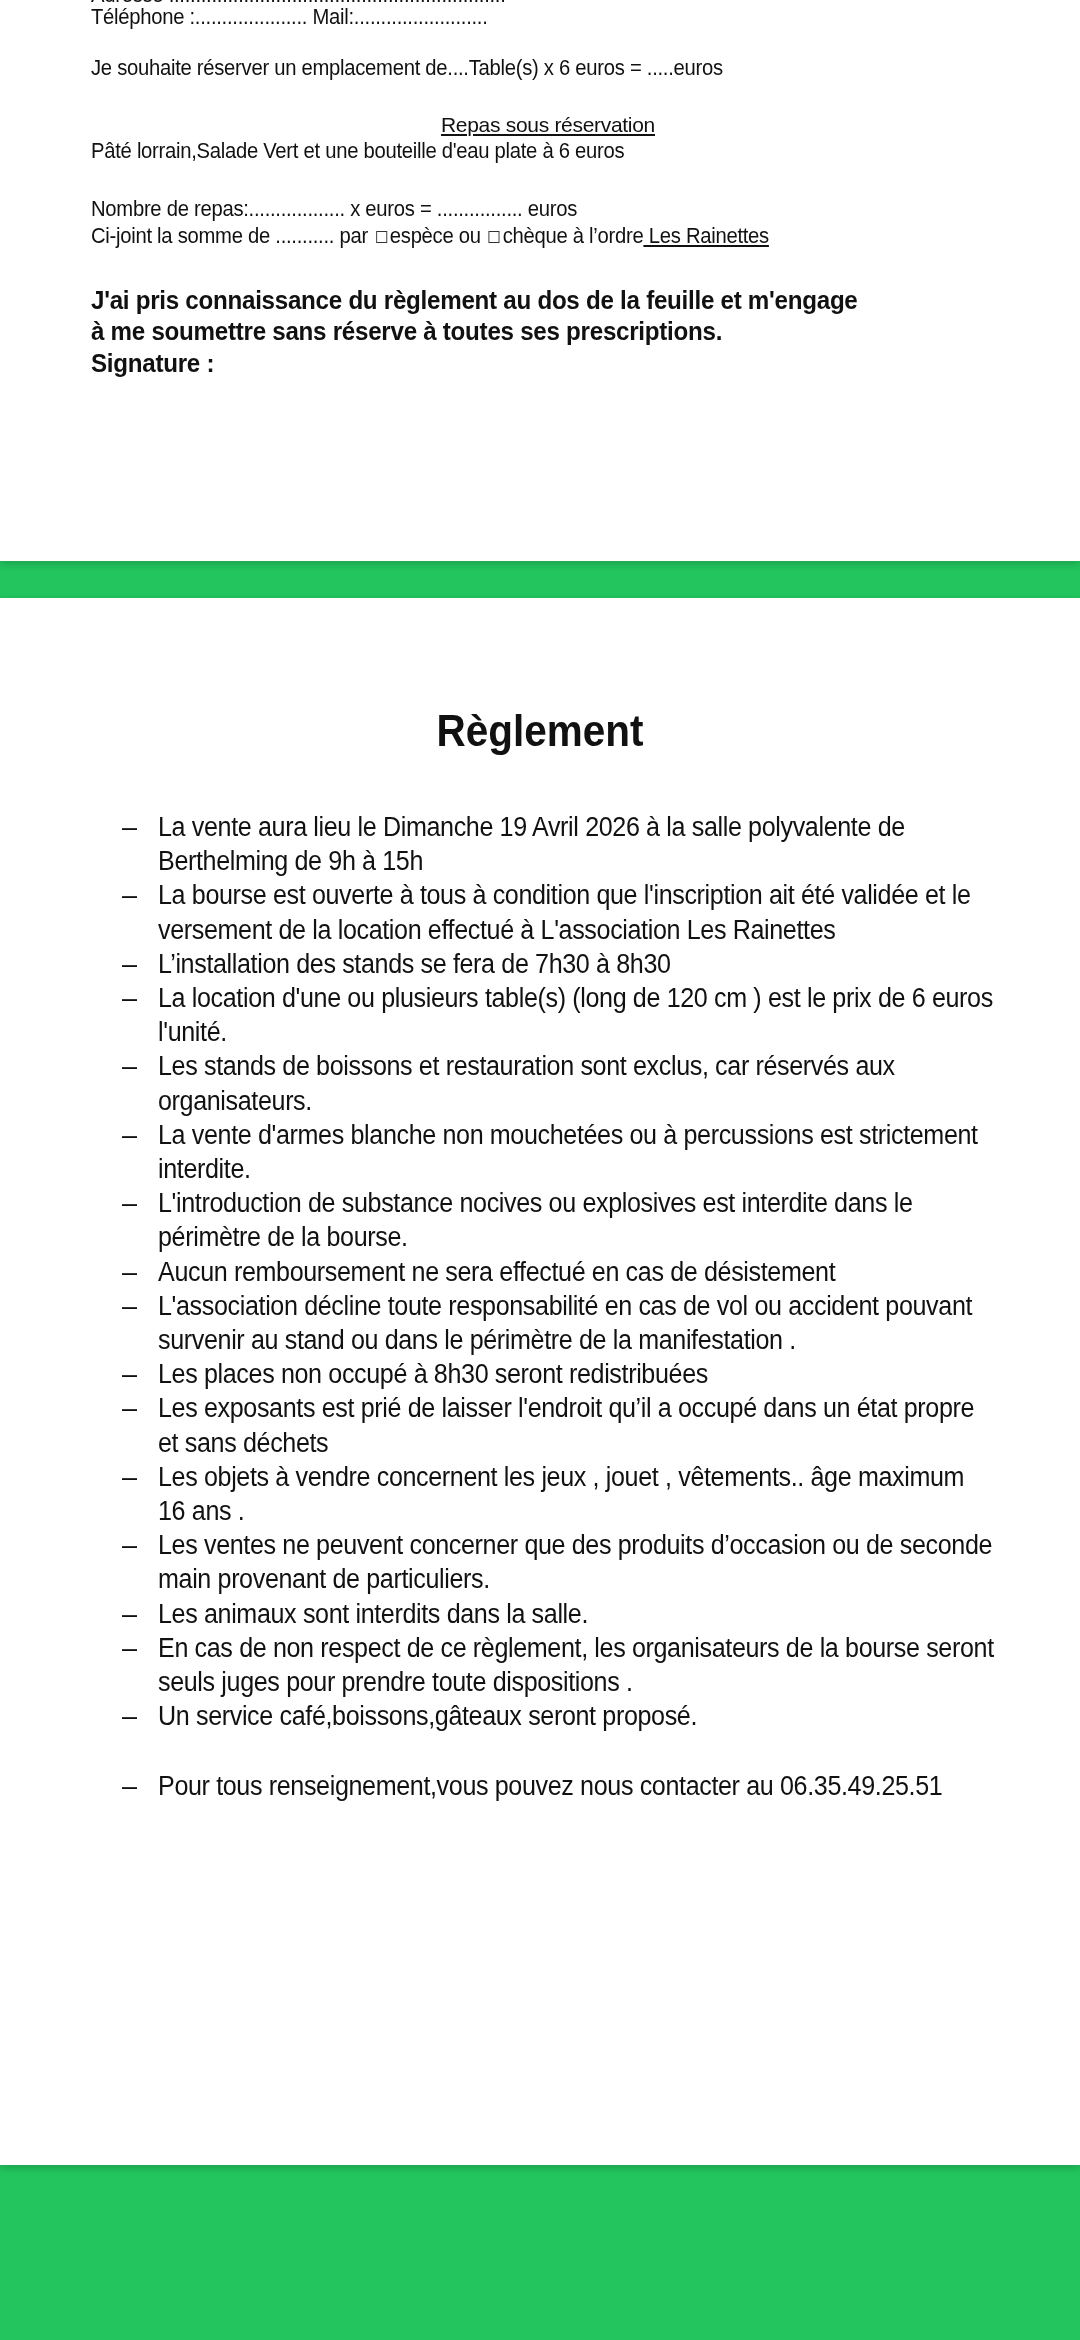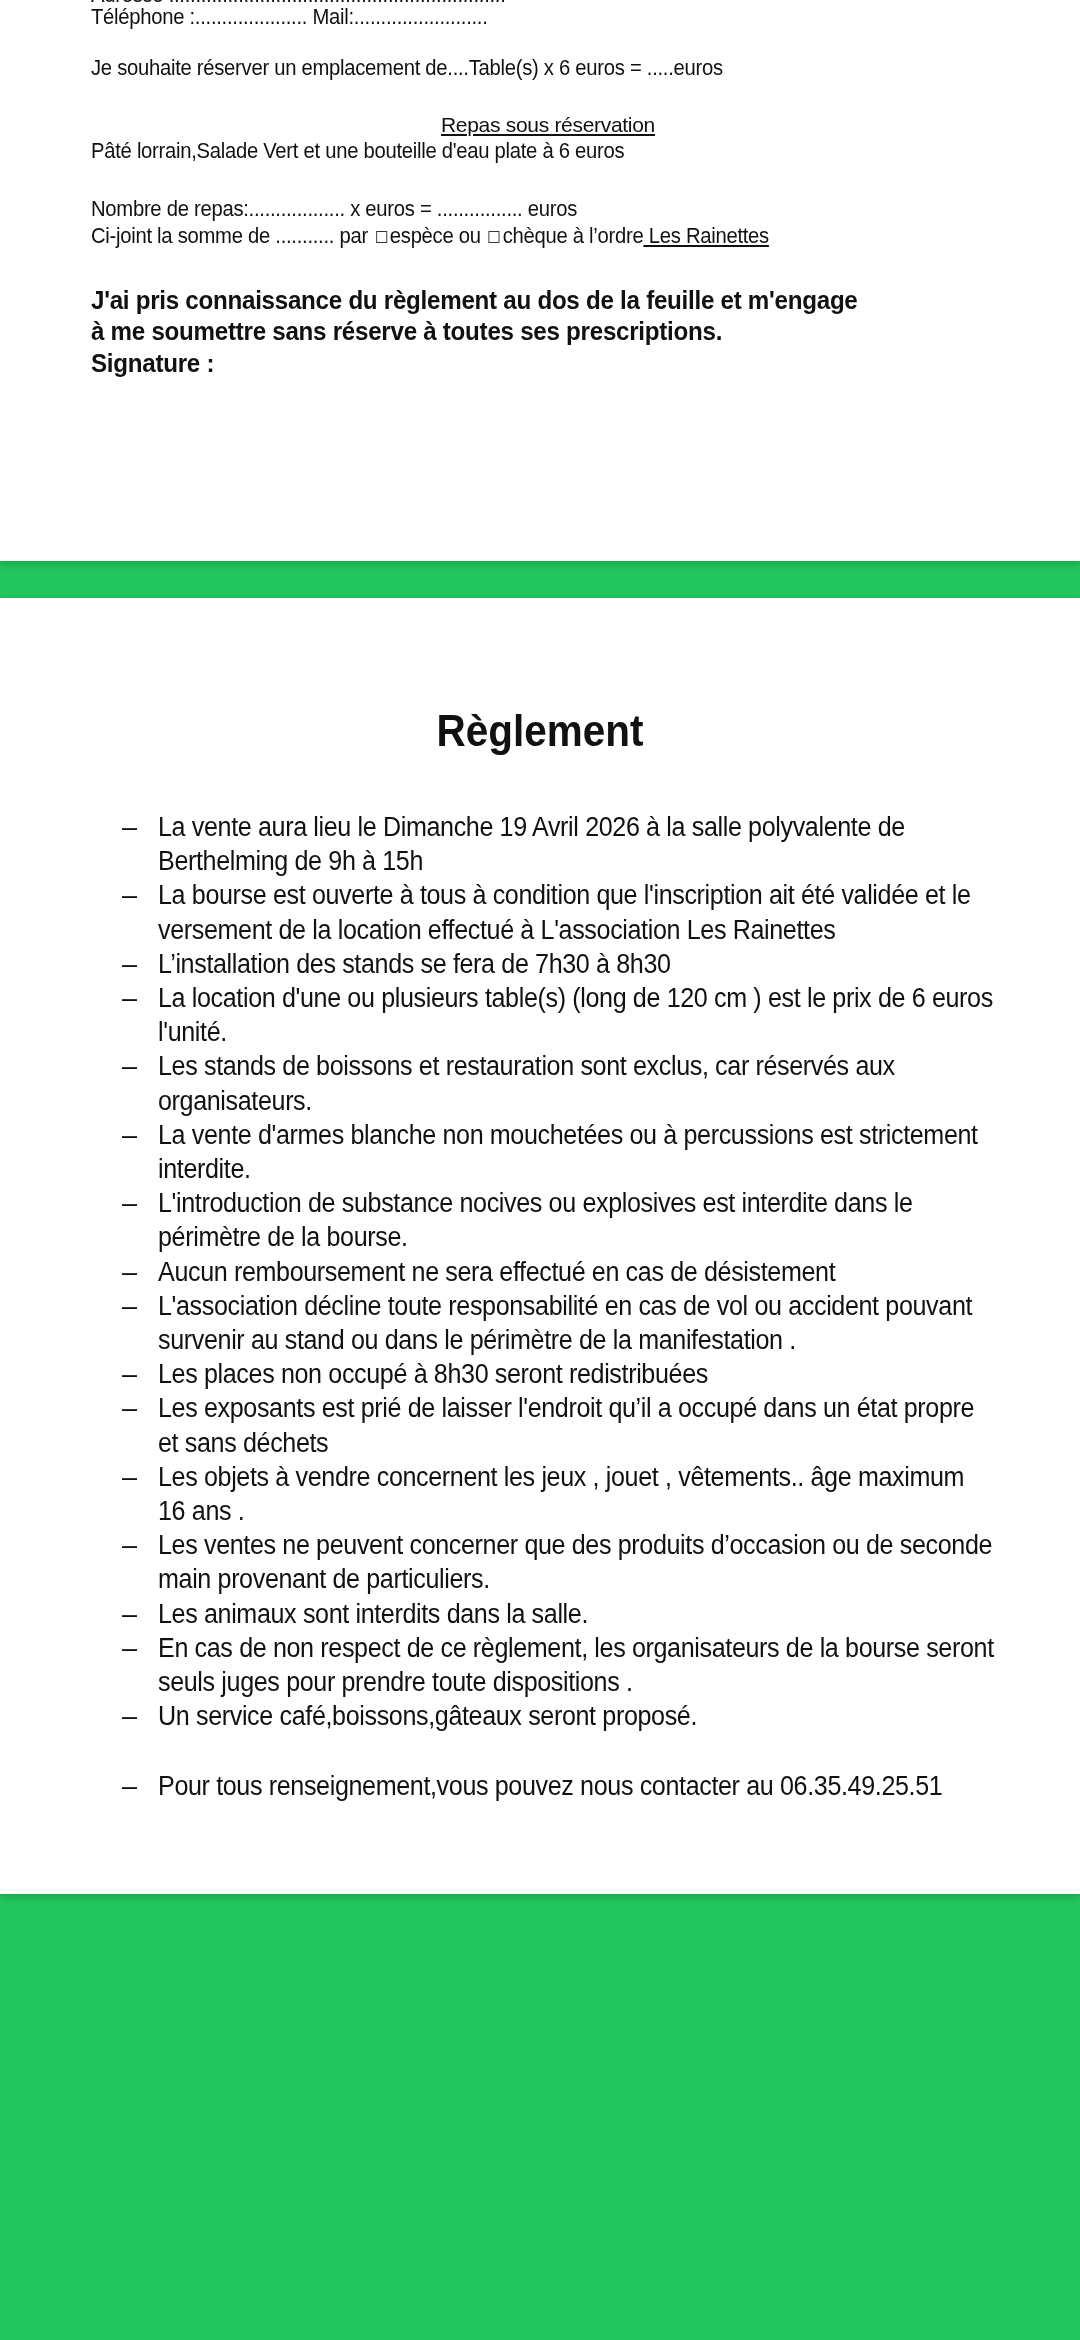--- a/index.html
+++ b/index.html
@@ -19,21 +19,21 @@
       background: #22c55e;
     }
     .page {
       position: absolute;
       left: 0;
       width: 1080px;
       background: #ffffff;
       box-shadow: 0 3px 8px rgba(0,0,0,0.18);
     }
     .page-1 { top: -10px; height: 571px; }
-    .page-2 { top: 598px; height: 1296px; }
+    .page-2 { top: 598px; height: 1567px; }
 
     .p1 {
       position: absolute;
       left: 91px;
       font-family: "Liberation Sans", sans-serif;
       font-size: 22px;
       letter-spacing: -0.3px;
       transform: scaleX(0.92);
       transform-origin: left center;
       white-space: nowrap;

